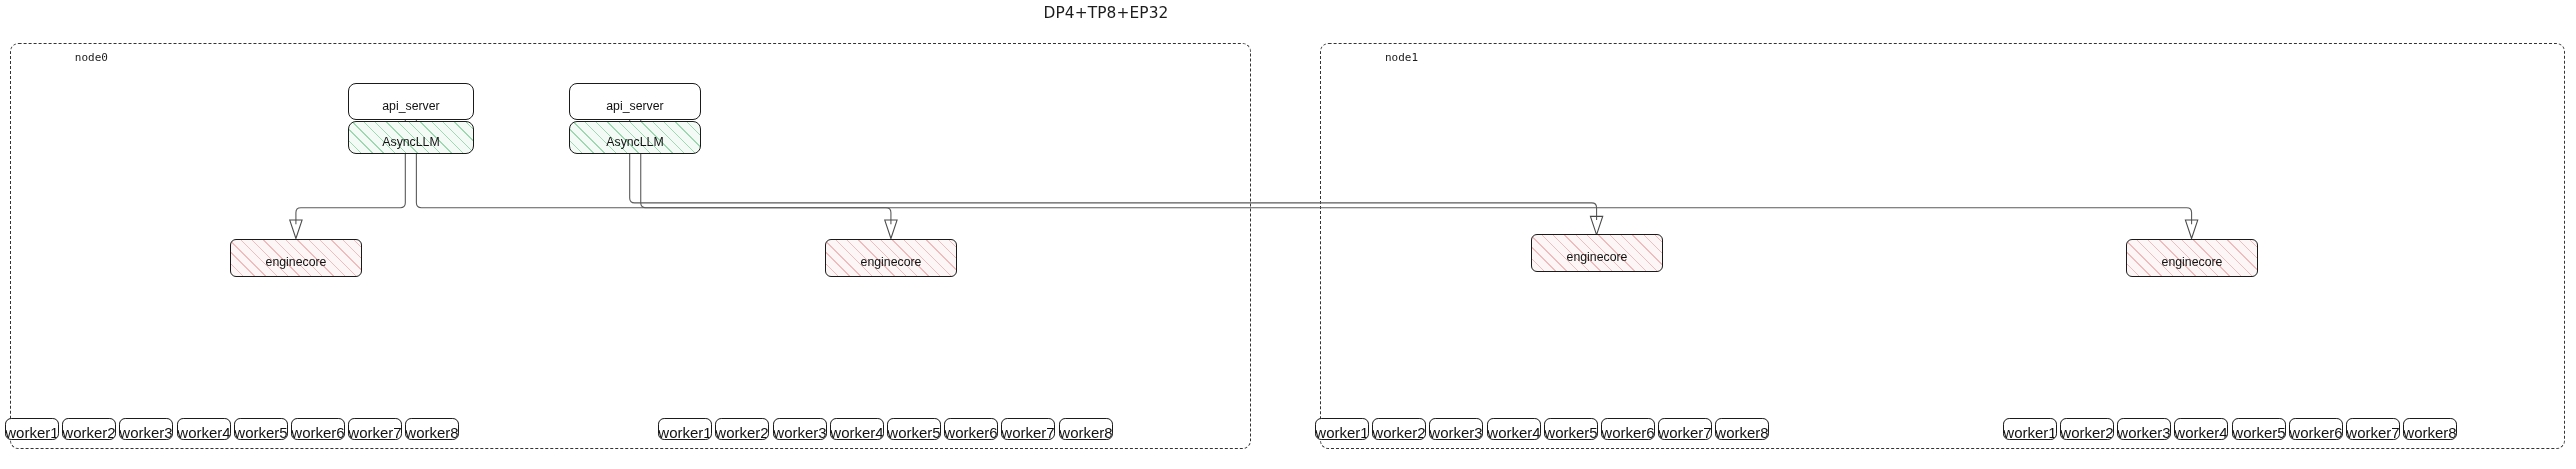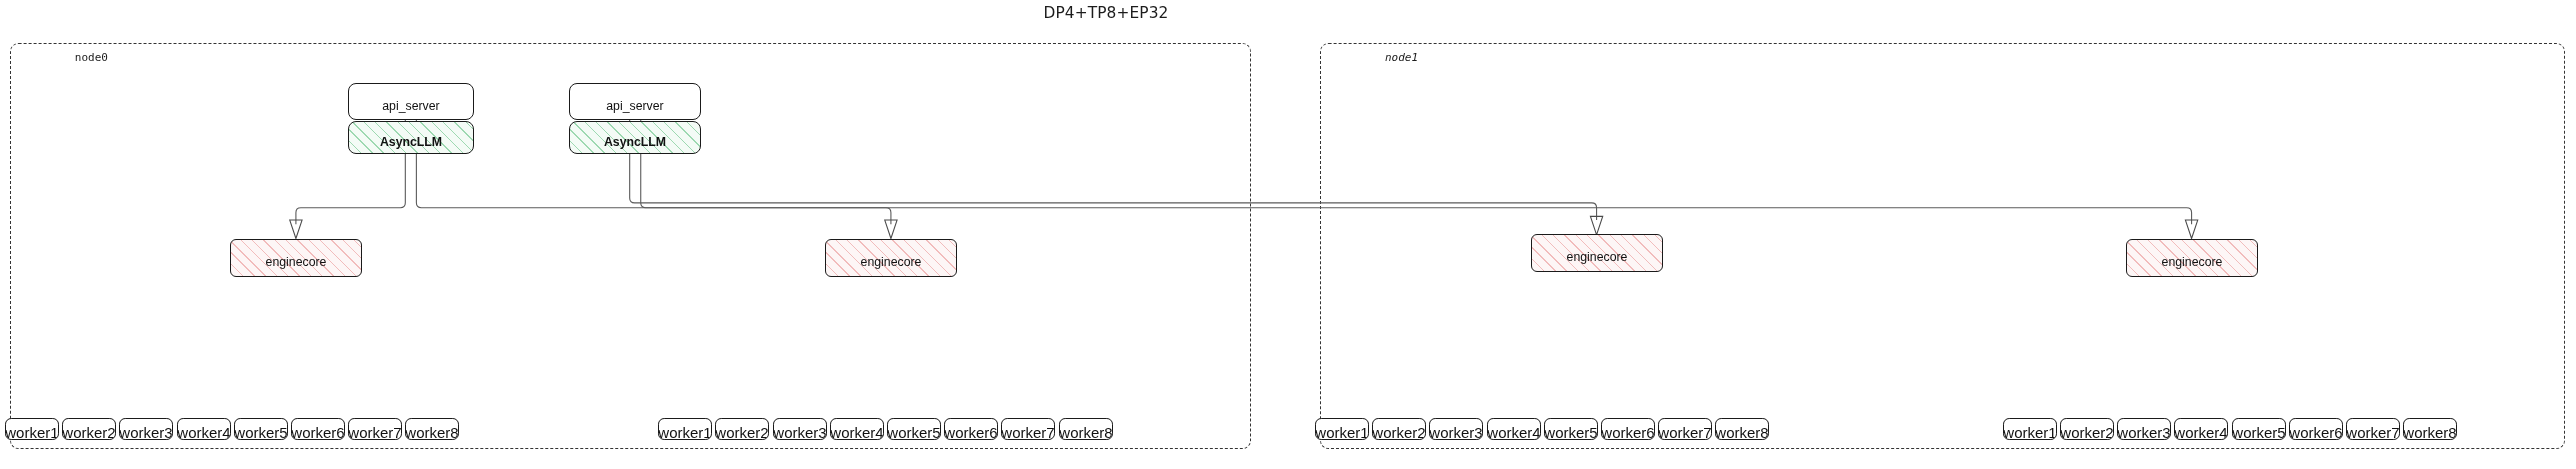--- a/index.html
+++ b/index.html
@@ -74,21 +74,20 @@
   .nbox.asyncllm {
     background-color: #f4fbf6;
     background-image: repeating-linear-gradient(
       45deg,
       rgba(86, 188, 120, 0.55) 0px,
       rgba(86, 188, 120, 0.55) 1px,
       rgba(0,0,0,0) 1px,
       rgba(0,0,0,0) 8px
     );
     border-radius: 8px;
-    font-weight: bold;
   }
 
   .nbox.enginecore {
     background-color: #fdf6f6;
     background-image: repeating-linear-gradient(
       45deg,
       rgba(232, 140, 140, 0.55) 0px,
       rgba(232, 140, 140, 0.55) 1px,
       rgba(0,0,0,0) 1px,
       rgba(0,0,0,0) 8px
@@ -120,21 +119,21 @@
 <body>
 
 <div id="canvas">
 
   <div id="diagram-title">DP4+TP8+EP32</div>
 
   <div class="node-cluster" style="left:9.8px; top:43px; width:1241px; height:406px;">
     <div class="node-label">node0</div>
   </div>
 
-  <div class="node-cluster" style="left:1320px; top:43px; width:1245px; height:406px;font-style:italic;">
+  <div class="node-cluster" style="left:1320px; top:43px; width:1245px; height:406px;">
     <div class="node-label">node1</div>
   </div>
 
   <svg id="edge-layer" viewBox="0 0 4188 763" width="2576" height="469">
 
     <path d="M 658,180 L 658,330 Q 658,338 650,338 L 488,338 Q 480,338 480,346 L 480,365"></path>
     <polygon points="470,358 480,388 490,358"></polygon>
 
     <path d="M 676,180 L 676,330 Q 676,338 684,338 L 1440,338 Q 1448,338 1448,346 L 1448,365"></path>
     <polygon points="1438,358 1448,388 1458,358"></polygon>

